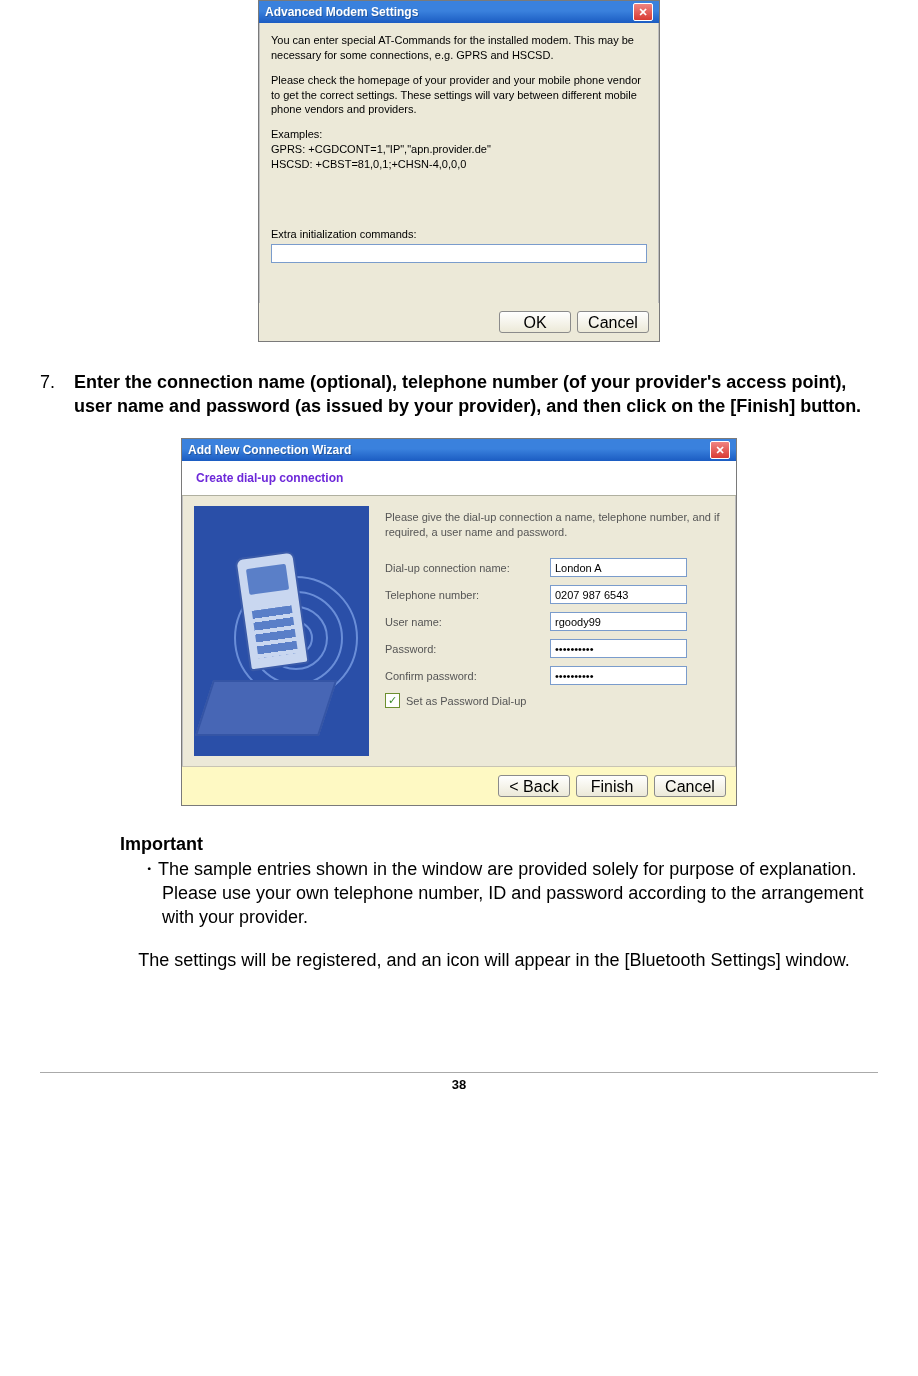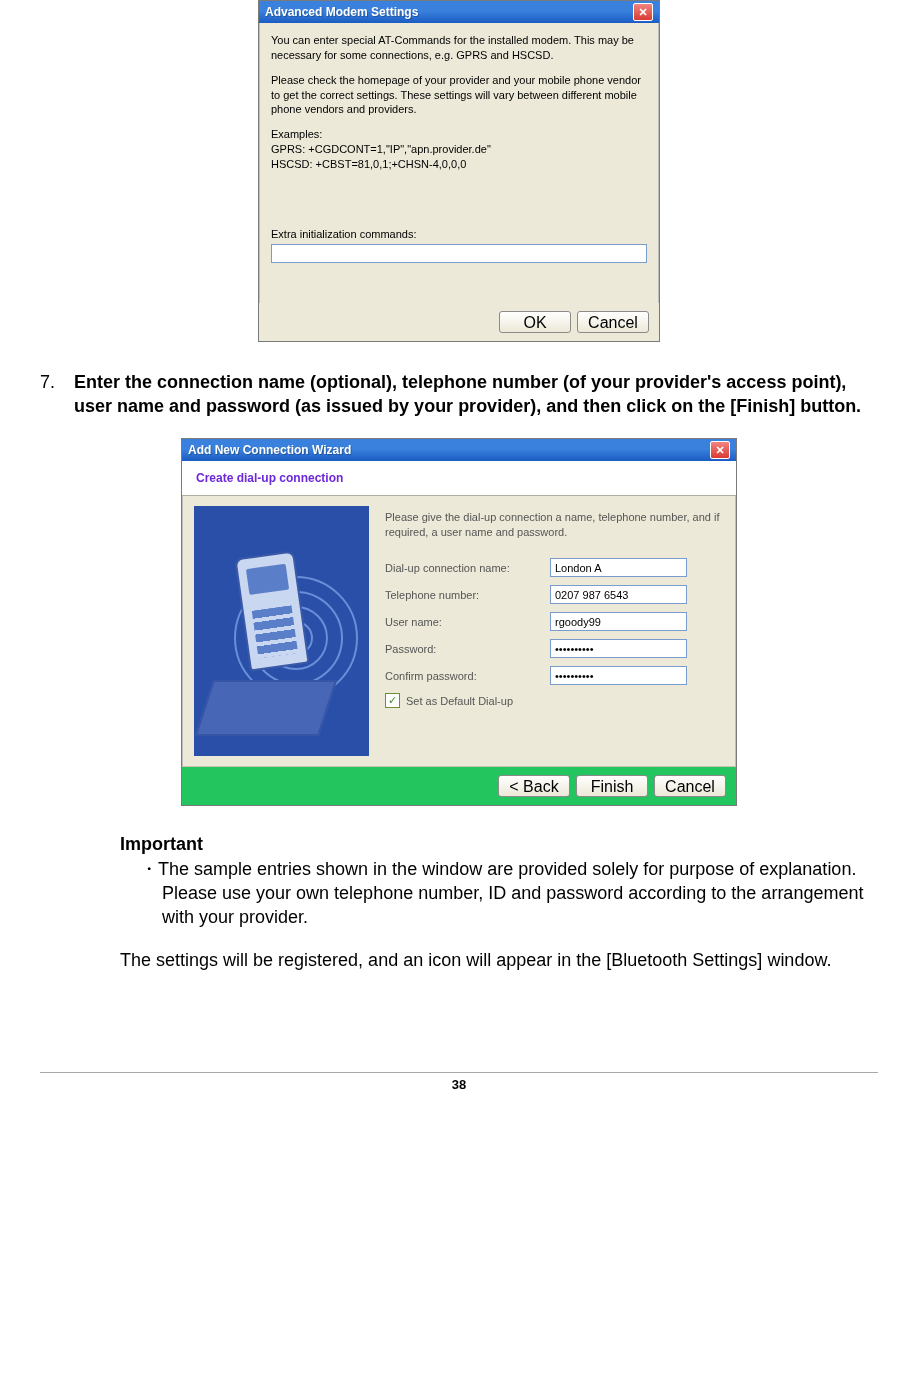--- a/index.html
+++ b/index.html
@@ -218,21 +218,21 @@
       background: #fff;
       margin-right: 6px;
       display: flex;
       align-items: center;
       justify-content: center;
       color: #3a8a2a;
       font-size: 11px;
       line-height:11px;
     }
     .dlg2 .xp-button-row {
-      background:#22c55e;
+      background:#fef9c3;
       border-top:1px solid #c8c4b4;
     }
     
     .important-block {
       margin: 26px 0 0 80px;
       font-size: 18px;
       line-height: 1.35;
       padding-right: 10px;
     }
     .important-block .heading {
@@ -241,20 +241,21 @@
     .important-block .bullet-line {
       padding-left: 22px;
       text-indent: -22px;
       margin-left: 20px;
     }
     .result-text {
       margin: 18px 0 0 80px;
       font-size: 18px;
       line-height: 1.35;
       padding-right: 10px;
+      text-align: center;
     }
     .footer-line{
       border-top:1px solid #aaa;
       margin-top:100px;
     }
     .page-num{
       text-align:center;
       font-size:13px;
       font-weight:bold;
       margin-top:4px;
@@ -329,21 +330,21 @@
           <div class="fvalue"><input class="xp-input" type="text" value="••••••••••" style=""></div>
         </div>
         <div class="form-row">
           <div class="flabel">Confirm password:</div>
           <div class="fvalue"><input class="xp-input" type="text" value="••••••••••" style=""></div>
         </div>
         <div class="checkbox-row">
           <div class="cb">
               <span>✓</span>
             </div>
-          <span>Set as Default Dial-up</span>
+          <span>Set as Password Dial-up</span>
         </div>
       </div>
     </div>
     <div class="xp-button-row">
       <button class="xp-button">&lt; Back</button>
       <button class="xp-button">Finish</button>
       <button class="xp-button">Cancel</button>
     </div>
   </div>
 

